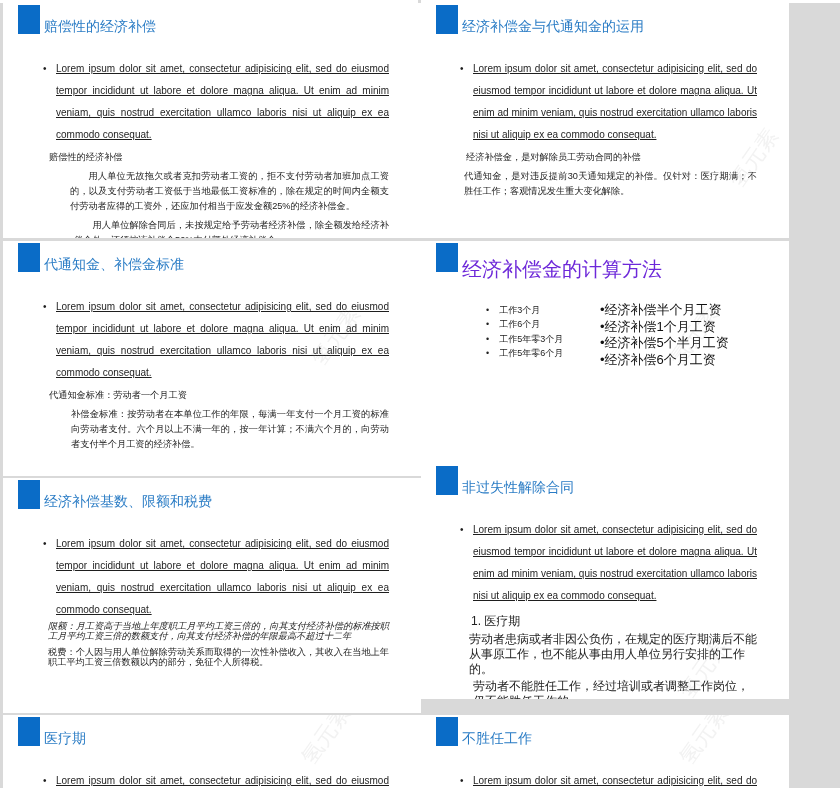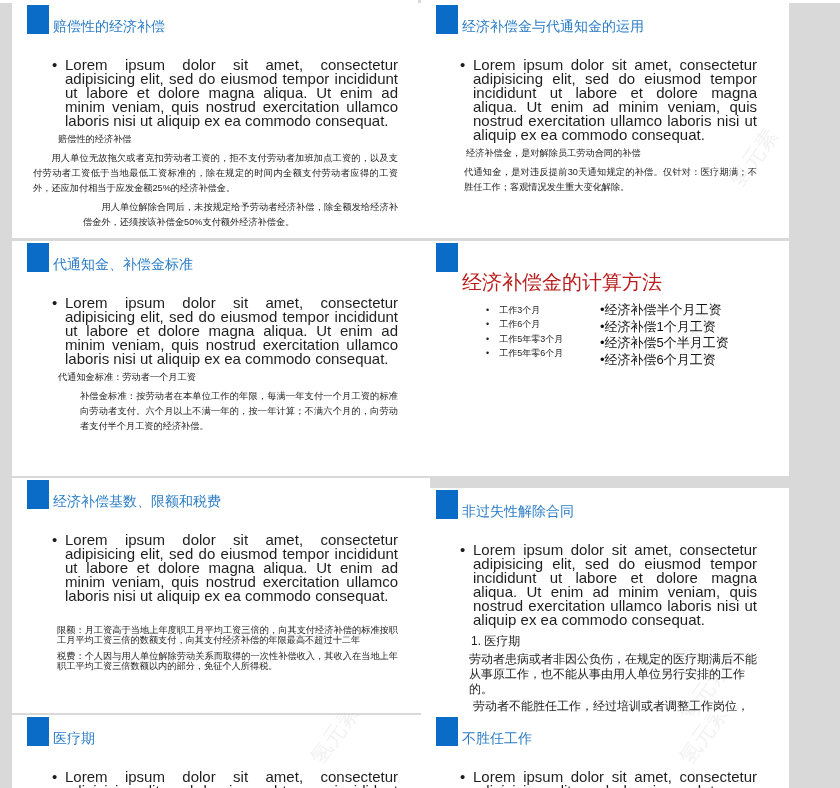--- a/index.html
+++ b/index.html
@@ -10,33 +10,33 @@
     position:relative;
   }
   .top-sliver {
     position:absolute; left:0; top:0; width:418px; height:3px;
     background:#fff; overflow:hidden;
   }
   .top-sliver-r { position:absolute; left:421px; top:0; width:419px; height:3px; background:#fff; }
   .slide {
     position:absolute; width:418px; height:235px; background:#fff; overflow:hidden;
   }
-  .slide.l { left:12px; }
+  .slide.l { left:3px; }
   .slide.r { left:421px; width:368px; }
   .accent {
     position:absolute; left:15px; top:2px; width:22px; height:29px; background:#0a6cc7;
   }
   .title {
     position:absolute; left:41px; top:15px; font-size:14px; color:#2a7cc5; white-space:nowrap;
   }
-  .title.big { font-size:20px; color:#b91c1c; top:28px; font-weight:normal; }
+  .title.big { font-size:20px; color:#6d28d9; top:15px; font-weight:normal; }
   .body { position:absolute; left:0; right:0; top:55px; color:#222; }
   .lorem {
-    position:relative; margin:0 32px 0 53px; font-size:15px; line-height:14px;
-    text-align:justify; text-align-last:left; color:#1e1e1e;
+    position:relative; margin:0 32px 0 53px; font-size:10px; line-height:22px;
+    text-align:justify; text-align-last:left; color:#1e1e1e;text-decoration:underline;
   }
   .lorem::before { content:"•"; position:absolute; left:-13px; top:0; }
   .para { font-size:9.2px; line-height:15px; color:#222; margin:0 32px 0 44px; text-align:justify; }
   .para.sub { margin-top:4px; }
   .para.indent { text-indent:2em; margin-left:54px; }
   .tight { line-height:10px; }
   .num-item { font-size:12px; margin:6px 32px 2px 50px; color:#222; }
   .num-body { font-size:12px; line-height:15px; margin:2px 32px 0 52px; color:#222; }
   .calc-left { position:absolute; left:65px; top:62px; font-size:9px; line-height:14.4px; color:#222; }
   .calc-left div::before { content:"•"; margin-right:10px; }
@@ -52,21 +52,21 @@
 
 <div class="top-sliver"></div>
 <div class="top-sliver-r"></div>
 
 <div class="slide l" style="top:3px;">
   <div class="accent"></div>
   <div class="title">赔偿性的经济补偿</div>
   <div class="body">
     <div class="lorem">Lorem ipsum dolor sit amet, consectetur adipisicing elit, sed do eiusmod tempor incididunt ut labore et dolore magna aliqua. Ut enim ad minim veniam, quis nostrud exercitation ullamco laboris nisi ut aliquip ex ea commodo consequat.</div>
     <div class="para sub" style="margin-left:46px;">赔偿性的经济补偿</div>
-    <div class="para indent sub" style="margin-left:21px;">用人单位无故拖欠或者克扣劳动者工资的，拒不支付劳动者加班加点工资的，以及支付劳动者工资低于当地最低工资标准的，除在规定的时间内全额支付劳动者应得的工资外，还应加付相当于应发金额25%的经济补偿金。</div>
+    <div class="para indent sub" style="margin-left:67px;">用人单位无故拖欠或者克扣劳动者工资的，拒不支付劳动者加班加点工资的，以及支付劳动者工资低于当地最低工资标准的，除在规定的时间内全额支付劳动者应得的工资外，还应加付相当于应发金额25%的经济补偿金。</div>
     <div class="para indent sub" style="margin-left:71px;">用人单位解除合同后，未按规定给予劳动者经济补偿，除全额发给经济补偿金外，还须按该补偿金50%支付额外经济补偿金。</div>
   </div>
 </div>
 
 <div class="slide r" style="top:3px;">
   <div class="accent"></div>
   <div class="title">经济补偿金与代通知金的运用</div>
   <div class="body">
     <div class="lorem" style="margin-left:52px;">Lorem ipsum dolor sit amet, consectetur adipisicing elit, sed do eiusmod tempor incididunt ut labore et dolore magna aliqua. Ut enim ad minim veniam, quis nostrud exercitation ullamco laboris nisi ut aliquip ex ea commodo consequat.</div>
     <div class="para sub" style="margin-left:45px;">经济补偿金，是对解除员工劳动合同的补偿</div>
@@ -102,26 +102,26 @@
     <div>经济补偿6个月工资</div>
   </div>
   <div class="wm" style="left:240px;top:80px;">氢元素</div>
 </div>
 
 <div class="slide l" style="top:478px;">
   <div class="accent"></div>
   <div class="title">经济补偿基数、限额和税费</div>
   <div class="body">
     <div class="lorem">Lorem ipsum dolor sit amet, consectetur adipisicing elit, sed do eiusmod tempor incididunt ut labore et dolore magna aliqua. Ut enim ad minim veniam, quis nostrud exercitation ullamco laboris nisi ut aliquip ex ea commodo consequat.</div>
-    <div class="para tight" style="margin-left:45px;margin-top:22px;">限额：月工资高于当地上年度职工月平均工资三倍的，向其支付经济补偿的标准按职工月平均工资三倍的数额支付，向其支付经济补偿的年限最高不超过十二年</div>
+    <div class="para tight" style="margin-left:45px;margin-top:0;font-style:italic;">限额：月工资高于当地上年度职工月平均工资三倍的，向其支付经济补偿的标准按职工月平均工资三倍的数额支付，向其支付经济补偿的年限最高不超过十二年</div>
     <div class="para tight" style="margin-left:45px;margin-top:6px;">税费：个人因与用人单位解除劳动关系而取得的一次性补偿收入，其收入在当地上年职工平均工资三倍数额以内的部分，免征个人所得税。</div>
   </div>
 </div>
 
-<div class="slide r" style="top:488px;">
+<div class="slide r" style="top:464px;">
   <div class="accent"></div>
   <div class="title">非过失性解除合同</div>
   <div class="body">
     <div class="lorem" style="margin-left:52px;">Lorem ipsum dolor sit amet, consectetur adipisicing elit, sed do eiusmod tempor incididunt ut labore et dolore magna aliqua. Ut enim ad minim veniam, quis nostrud exercitation ullamco laboris nisi ut aliquip ex ea commodo consequat.</div>
     <div class="num-item">
       <span>1.</span>
       <span>医疗期</span>
     </div>
     <div class="num-body" style="margin-left:48px;">劳动者患病或者非因公负伤，在规定的医疗期满后不能从事原工作，也不能从事由用人单位另行安排的工作的。</div>
     <div class="num-body">劳动者不能胜任工作，经过培训或者调整工作岗位，仍不能胜任工作的。</div>

